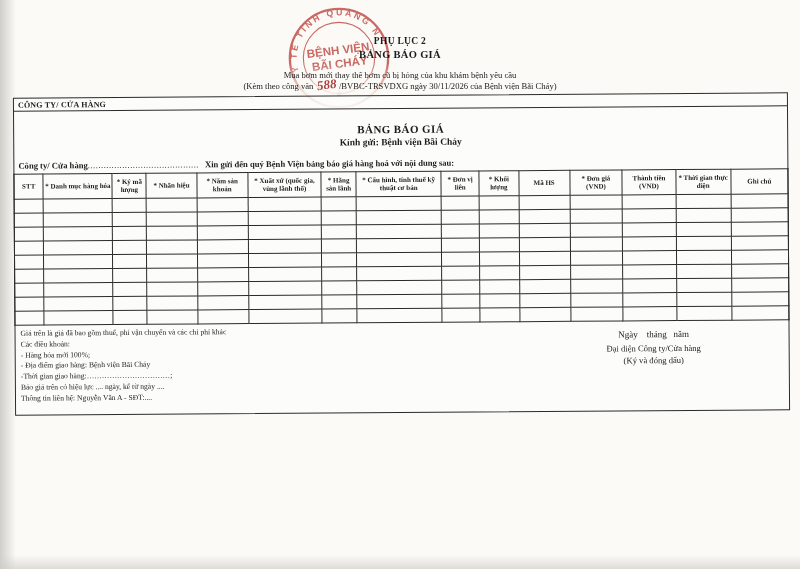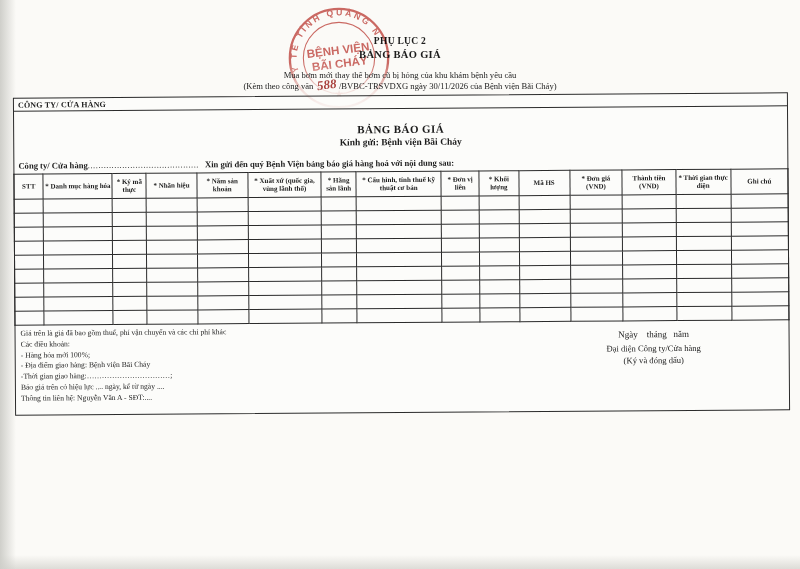--- a/index.html
+++ b/index.html
@@ -120,21 +120,21 @@
           <col style="width: 6.6%;">
           <col style="width: 6.8%;">
           <col style="width: 6.9%;">
           <col style="width: 7.1%;">
           <col style="width: 7.4%;">
         </colgroup>
       <thead>
         <tr id="header-row">
             <th>STT</th>
             <th>* Danh mục hàng hóa</th>
-            <th>* Ký mã thực</th>
+            <th>* Ký mã lượng</th>
             <th>* Nhãn hiệu</th>
             <th>* Năm sản khoản</th>
             <th>* Xuất xứ (quốc gia, vùng lãnh thổ)</th>
             <th>* Hãng sản lãnh</th>
             <th>* Cấu hình, tính thuế kỹ thuật cơ bản</th>
             <th>* Đơn vị liên</th>
             <th>* Khối lượng</th>
             <th>Mã HS</th>
             <th>* Đơn giá (VND)</th>
             <th>Thành tiền (VND)</th>

